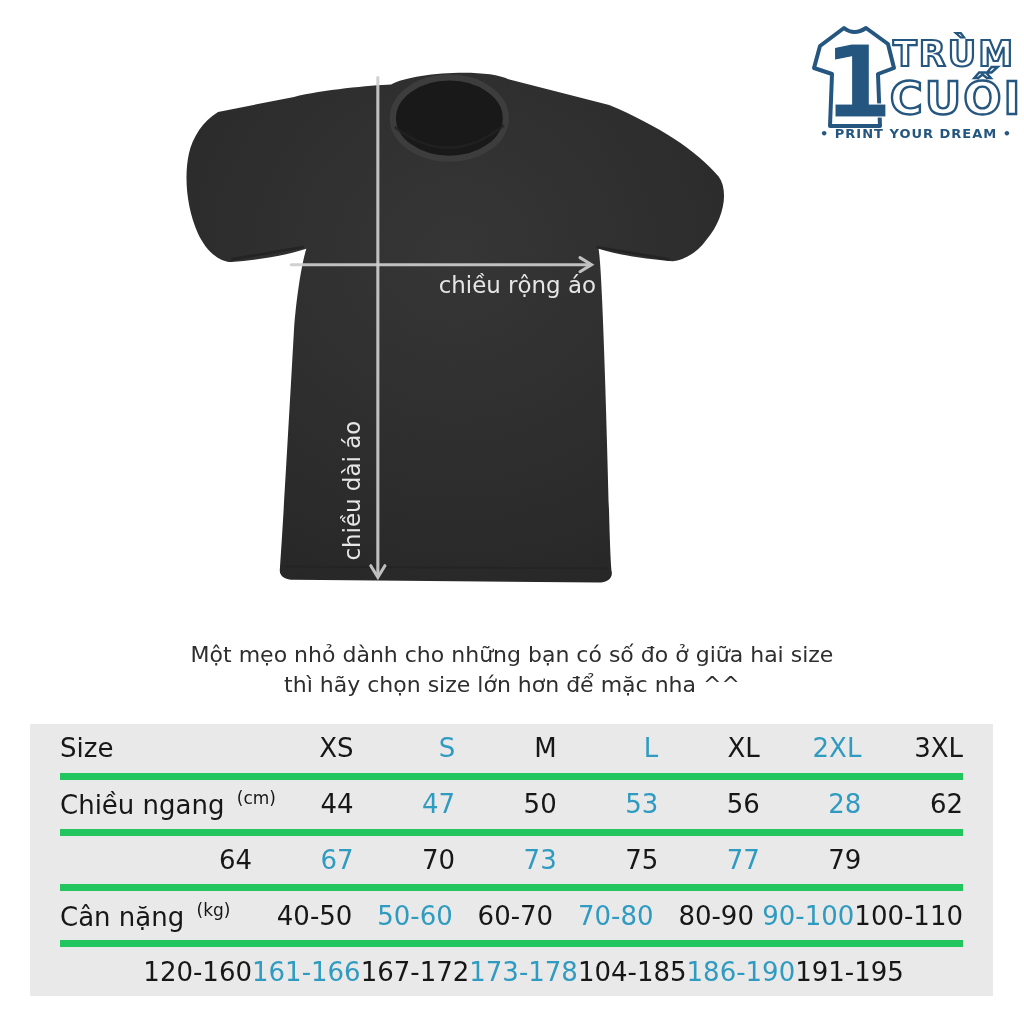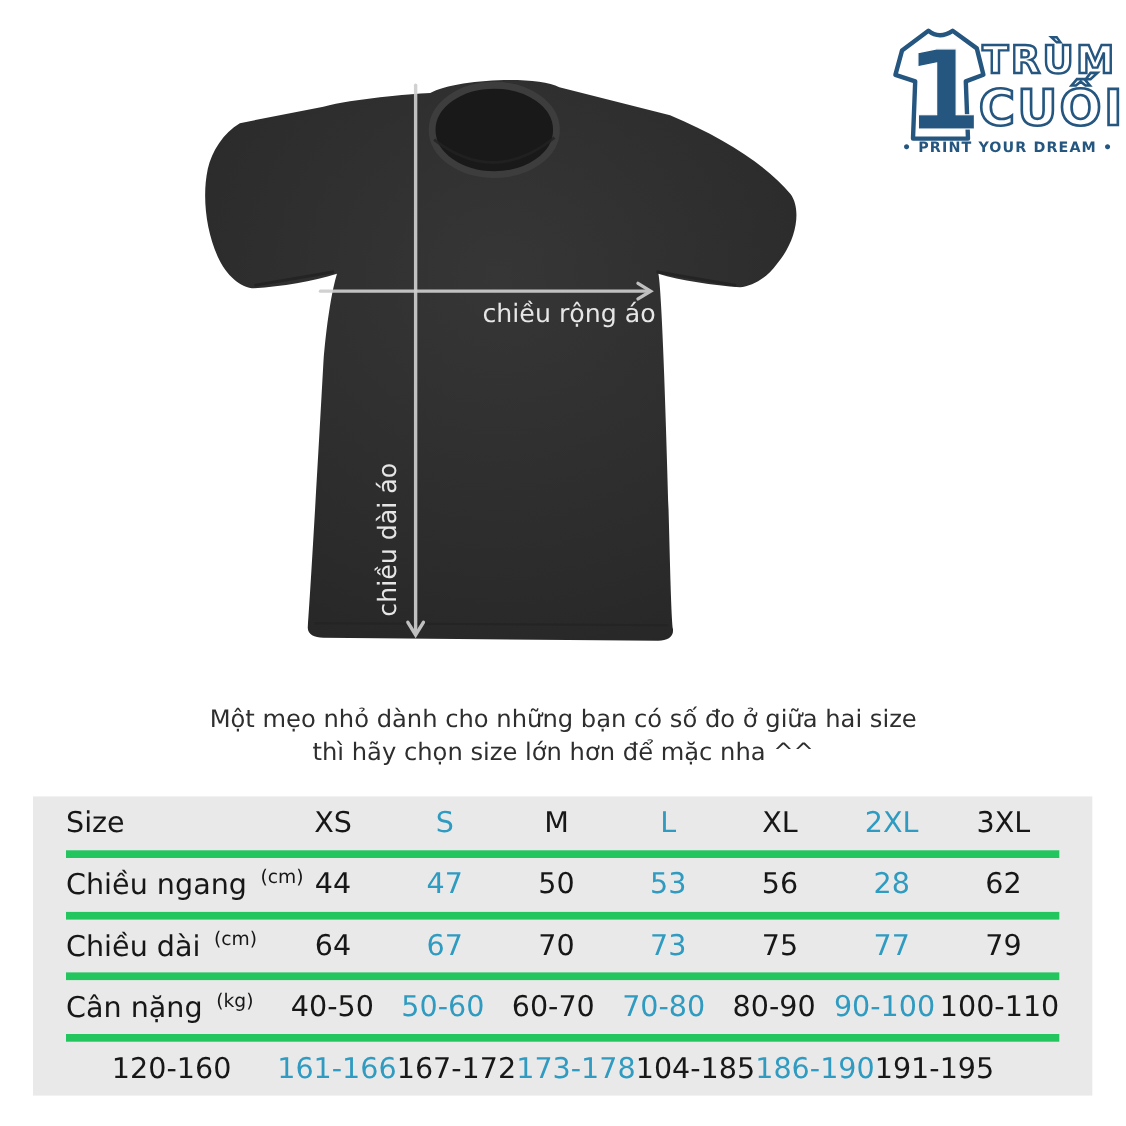--- a/index.html
+++ b/index.html
@@ -24,21 +24,21 @@
     position:absolute;left:30px;top:724px;width:963px;height:272px;
     background:var(--table-bg);display:flex;flex-direction:column;
   }
   .trow{
     flex:1;display:grid;grid-template-columns:192px repeat(7,1fr);
     align-items:center;margin:0 30px;border-bottom:7px solid #22c55e;
     font-size:26px;color:var(--table-fg);white-space:nowrap;
   }
   .trow:last-child{border-bottom:none;}
   .label-cell{text-align:left;}
-  .value-cell{text-align:center;}
+  .value-cell{text-align:right;}
   .accent{color:var(--accent);}
   .unit{font-size:17px;margin-left:4px;}
 </style>
 </head>
 <body>
 
 <div class="diagram-wrap">
   <svg viewBox="0 0 1024 660" xmlns="http://www.w3.org/2000/svg">
     <defs>
       <radialGradient id="shirtGrad" cx="50%" cy="35%" r="80%">
@@ -128,21 +128,20 @@
       <div class="cell label-cell"><span>Chiều ngang</span> <sup class="unit">(cm)</sup></div>
       <div class="cell value-cell">44</div>
       <div class="cell value-cell accent">47</div>
       <div class="cell value-cell">50</div>
       <div class="cell value-cell accent">53</div>
       <div class="cell value-cell">56</div>
       <div class="cell value-cell accent">28</div>
       <div class="cell value-cell">62</div>
     </div>
     <div class="trow">
-      <div class="cell label-cell"><span>Chiều dài</span> <sup class="unit">(cm)</sup></div>
       <div class="cell value-cell">64</div>
       <div class="cell value-cell accent">67</div>
       <div class="cell value-cell">70</div>
       <div class="cell value-cell accent">73</div>
       <div class="cell value-cell">75</div>
       <div class="cell value-cell accent">77</div>
       <div class="cell value-cell">79</div>
     </div>
     <div class="trow">
       <div class="cell label-cell"><span>Cân nặng</span> <sup class="unit">(kg)</sup></div>

